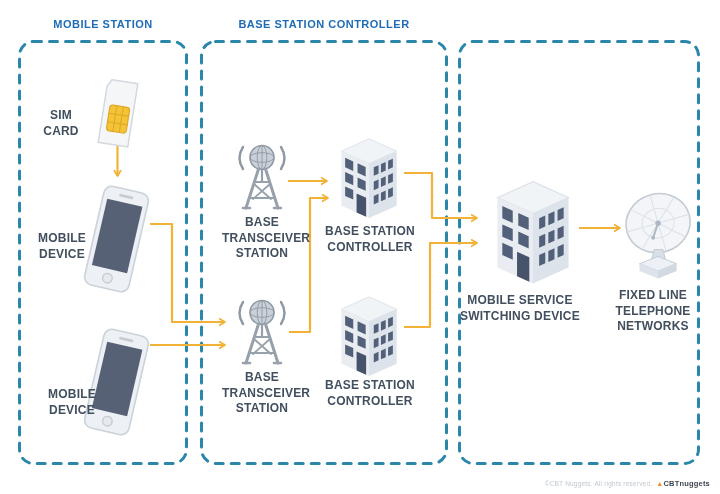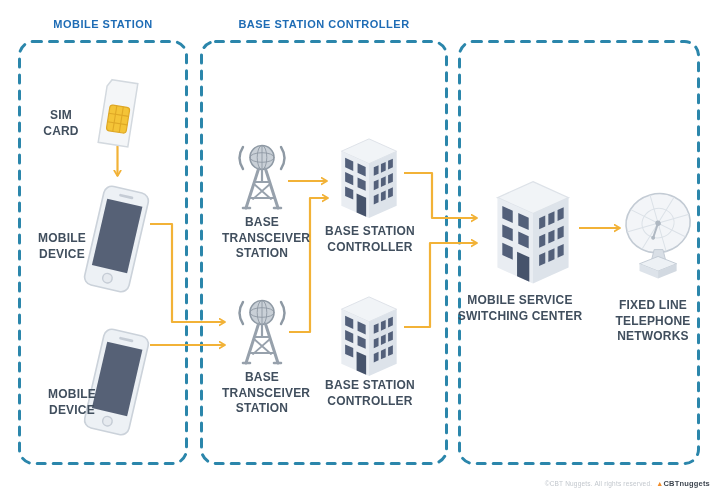--- a/index.html
+++ b/index.html
@@ -170,21 +170,21 @@
         <use href="#sym-building"></use>
       </svg>
   </div>
   <div class="node-label" style="left:324px;top:378px;width:92px;">BASE STATION CONTROLLER</div>
 
   <div class="icon" style="left:486px;top:178px;width:94px;height:108px;">
     <svg viewBox="0 0 74 88">
         <use href="#sym-building"></use>
       </svg>
   </div>
-  <div class="node-label" style="left:452px;top:293px;width:136px;">MOBILE SERVICE SWITCHING CENTER</div>
+  <div class="node-label" style="left:452px;top:293px;width:136px;">MOBILE SERVICE SWITCHING DEVICE</div>
 
   <div class="icon" style="left:617px;top:182px;width:88px;height:98px;">
     <svg viewBox="0 0 90 100">
       <g transform="rotate(-16 42 42)">
         <ellipse cx="42" cy="42" rx="33" ry="30" fill="#F3F5F8" stroke="#C3CBD4" stroke-width="1.6"></ellipse>
         <g stroke="#DBE1E7" stroke-width="1" fill="none">
           <ellipse cx="42" cy="42" rx="16.5" ry="15"></ellipse>
           <line x1="9" y1="42" x2="75" y2="42"></line>
           <line x1="42" y1="12" x2="42" y2="72"></line>
           <line x1="19" y1="21" x2="65" y2="63"></line>
@@ -193,20 +193,20 @@
         <circle cx="42" cy="42" r="2.8" fill="#AFB8C2"></circle>
         <path d="M42,42 l-9,13" stroke="#AFB8C2" stroke-width="2" fill="none"></path>
         <circle cx="33" cy="55" r="2" fill="#AFB8C2"></circle>
       </g>
       <path d="M38,69 h9 l2.5,10 h-14 z" fill="#D9DFE6" stroke="#C3CBD4" stroke-width="1"></path>
       <polygon points="42,76 61,83.5 42,91 23,83.5" fill="#EDF1F5" stroke="#C3CBD4" stroke-width="1"></polygon>
       <polygon points="23,83.5 42,91 42,98.5 23,91" fill="#DDE3EA"></polygon>
       <polygon points="61,83.5 61,91 42,98.5 42,91" fill="#D2D9E1"></polygon>
     </svg>
   </div>
-  <div class="node-label" style="left:606px;top:288px;width:94px;margin-top:10px;">FIXED LINE TELEPHONE NETWORKS</div>
+  <div class="node-label" style="left:606px;top:288px;width:94px;">FIXED LINE TELEPHONE NETWORKS</div>
 
   <div class="footer">
     <span>©CBT Nuggets. All rights reserved.</span>
     <span class="brand"><span class="brand-accent">▲</span><span>CBTnuggets</span></span>
   </div>
 
 </div>
 
 </body></html>

